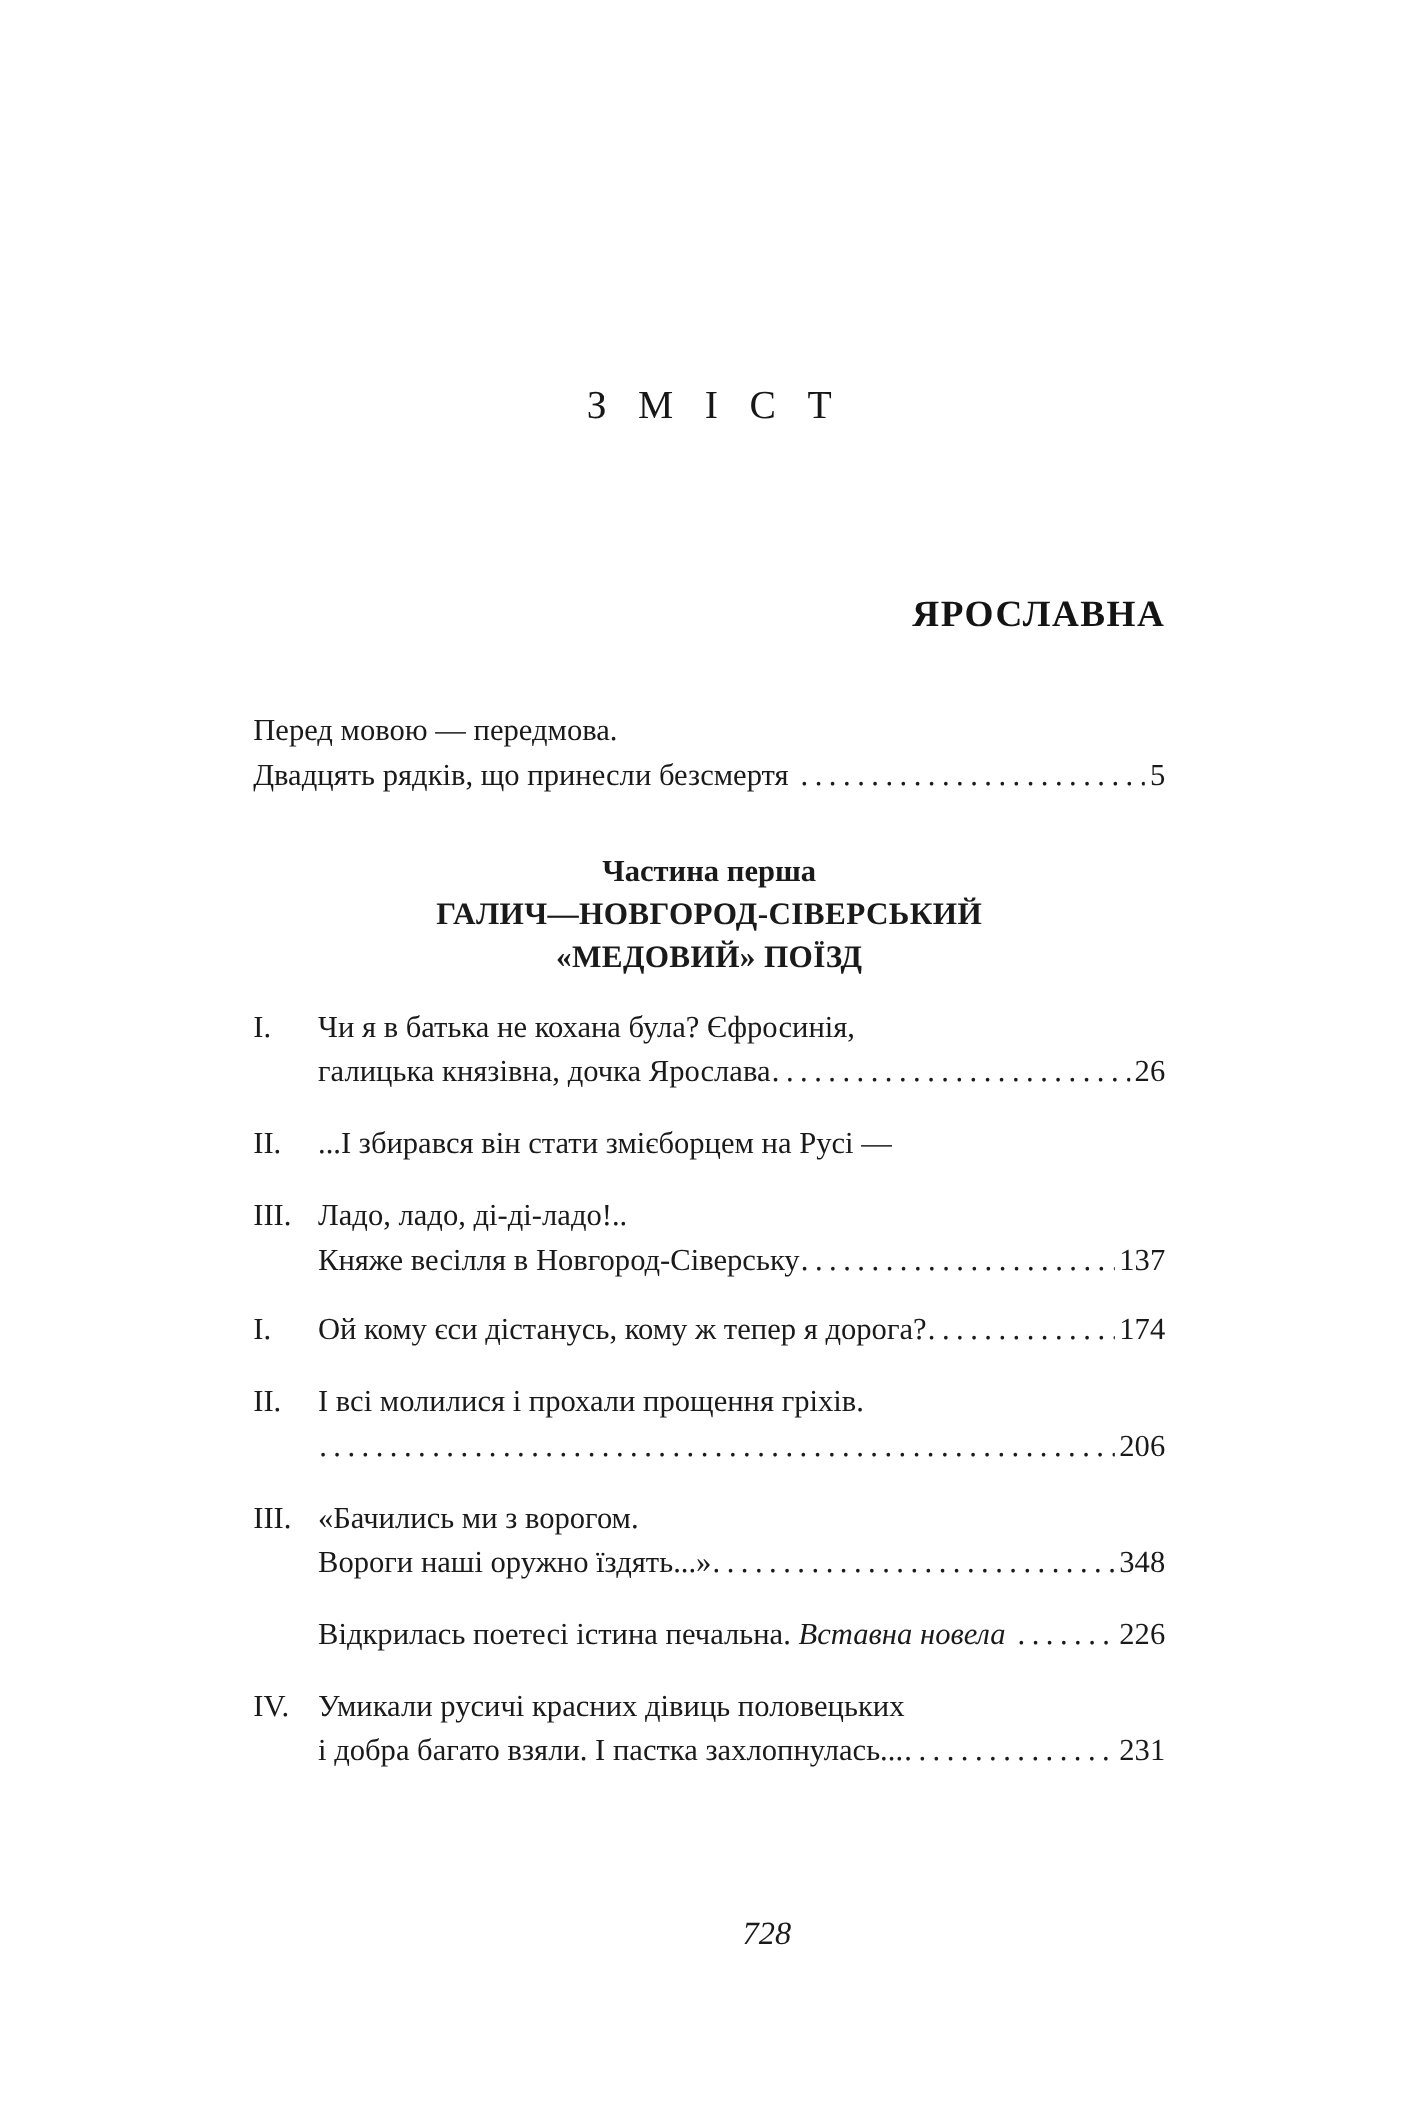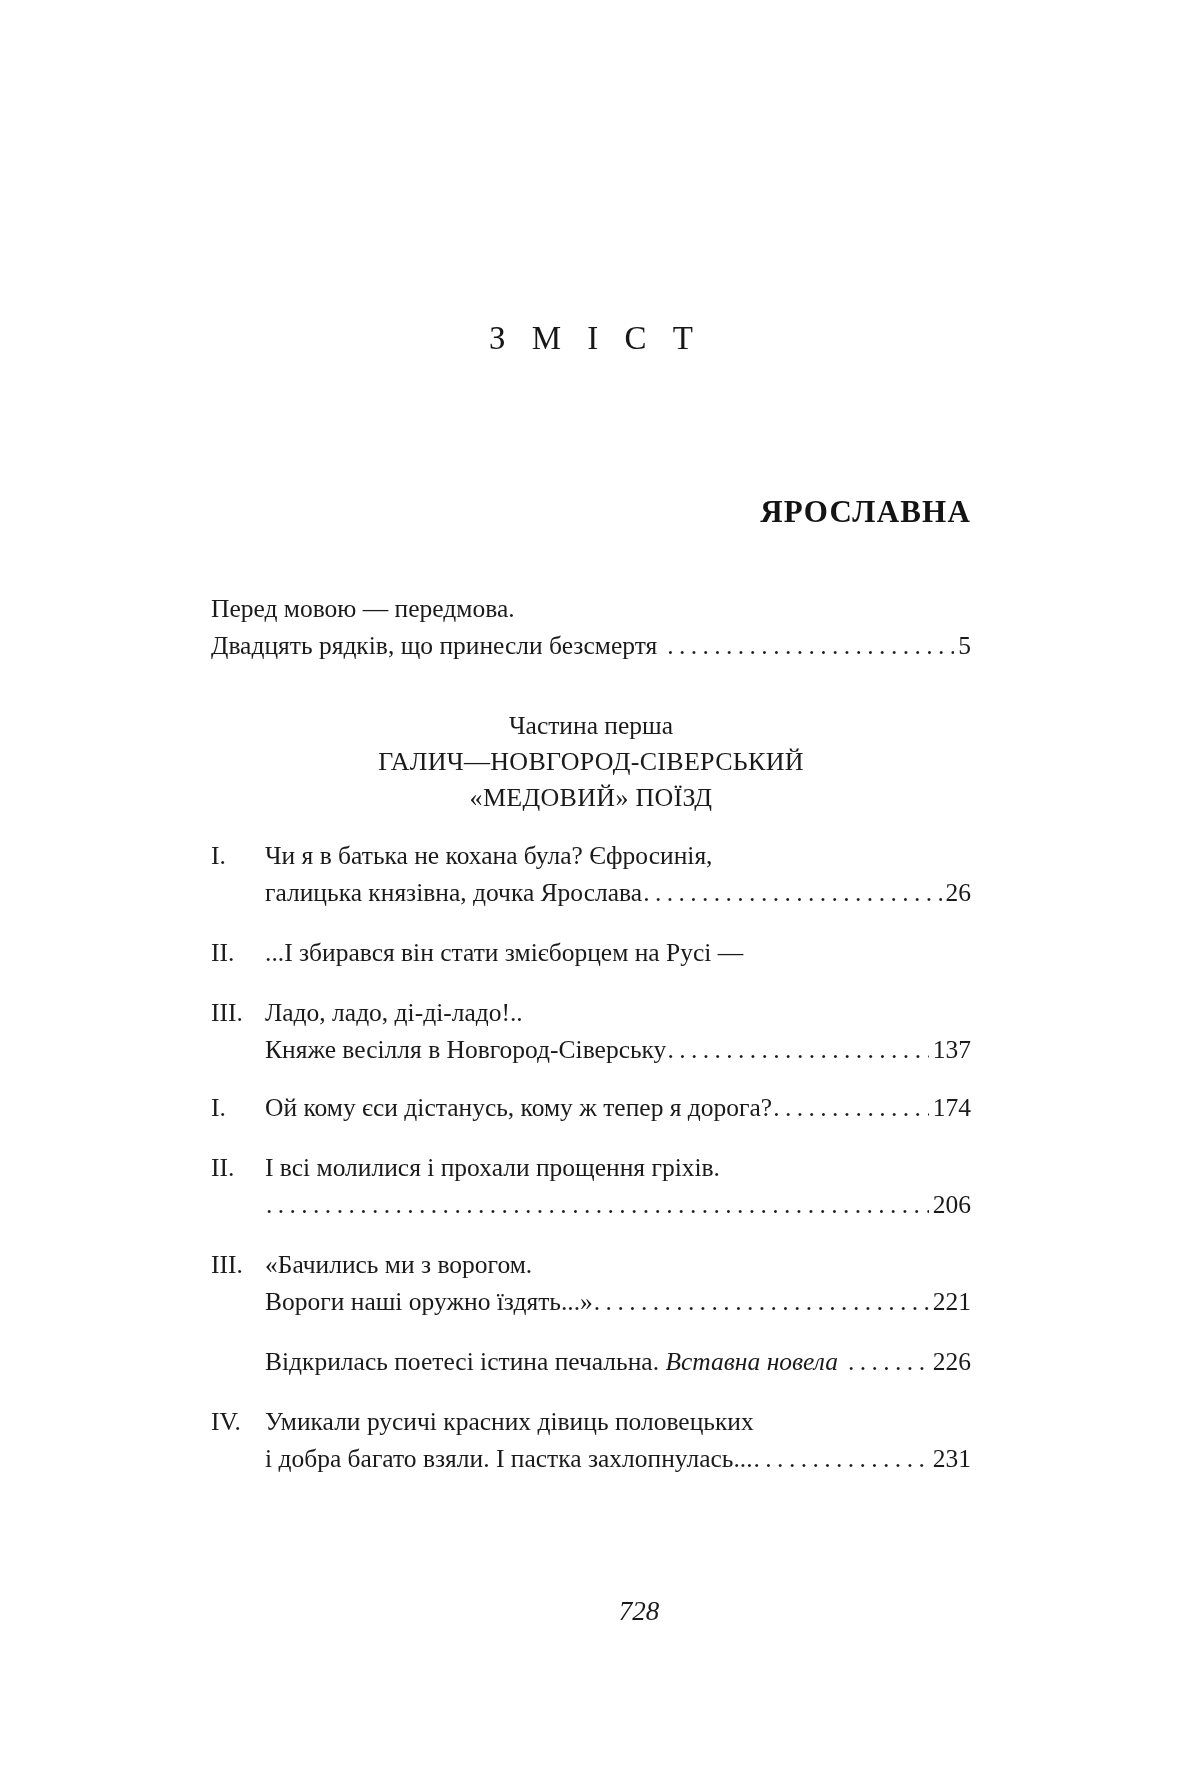--- a/index.html
+++ b/index.html
@@ -63,20 +63,21 @@
   }
   .preface .ln {
     white-space: nowrap;
   }
 
   
   .part-head {
     text-align: center;
     margin-top: 44px;
     line-height: 36px;
+    font-weight: bold;
   }
   .part-head .part-num {
     font-size: 25.5px;
   }
   .part-head .part-caps {
     font-size: 26px;
     letter-spacing: 0.3px;
   }
 
   
@@ -244,21 +245,21 @@
         </div>
       </div>
 
       <div class="entry">
         <div class="num">III.</div>
         <div class="body">
           <div class="line1">«Бачились ми з ворогом.</div>
           <div class="dotline">
             <span class="txt">Вороги наші оружно їздять...»</span>
             <span class="leader"></span>
-            <span class="pg">221</span>
+            <span class="pg">348</span>
           </div>
         </div>
       </div>
 
       <div class="entry">
         <div class="num"></div>
         <div class="body">
           <div class="dotline gap">
             <span class="txt"><span>Відкрилась поетесі істина печальна.</span> <span class="ital">Вставна новела</span></span>
             <span class="leader"></span>

